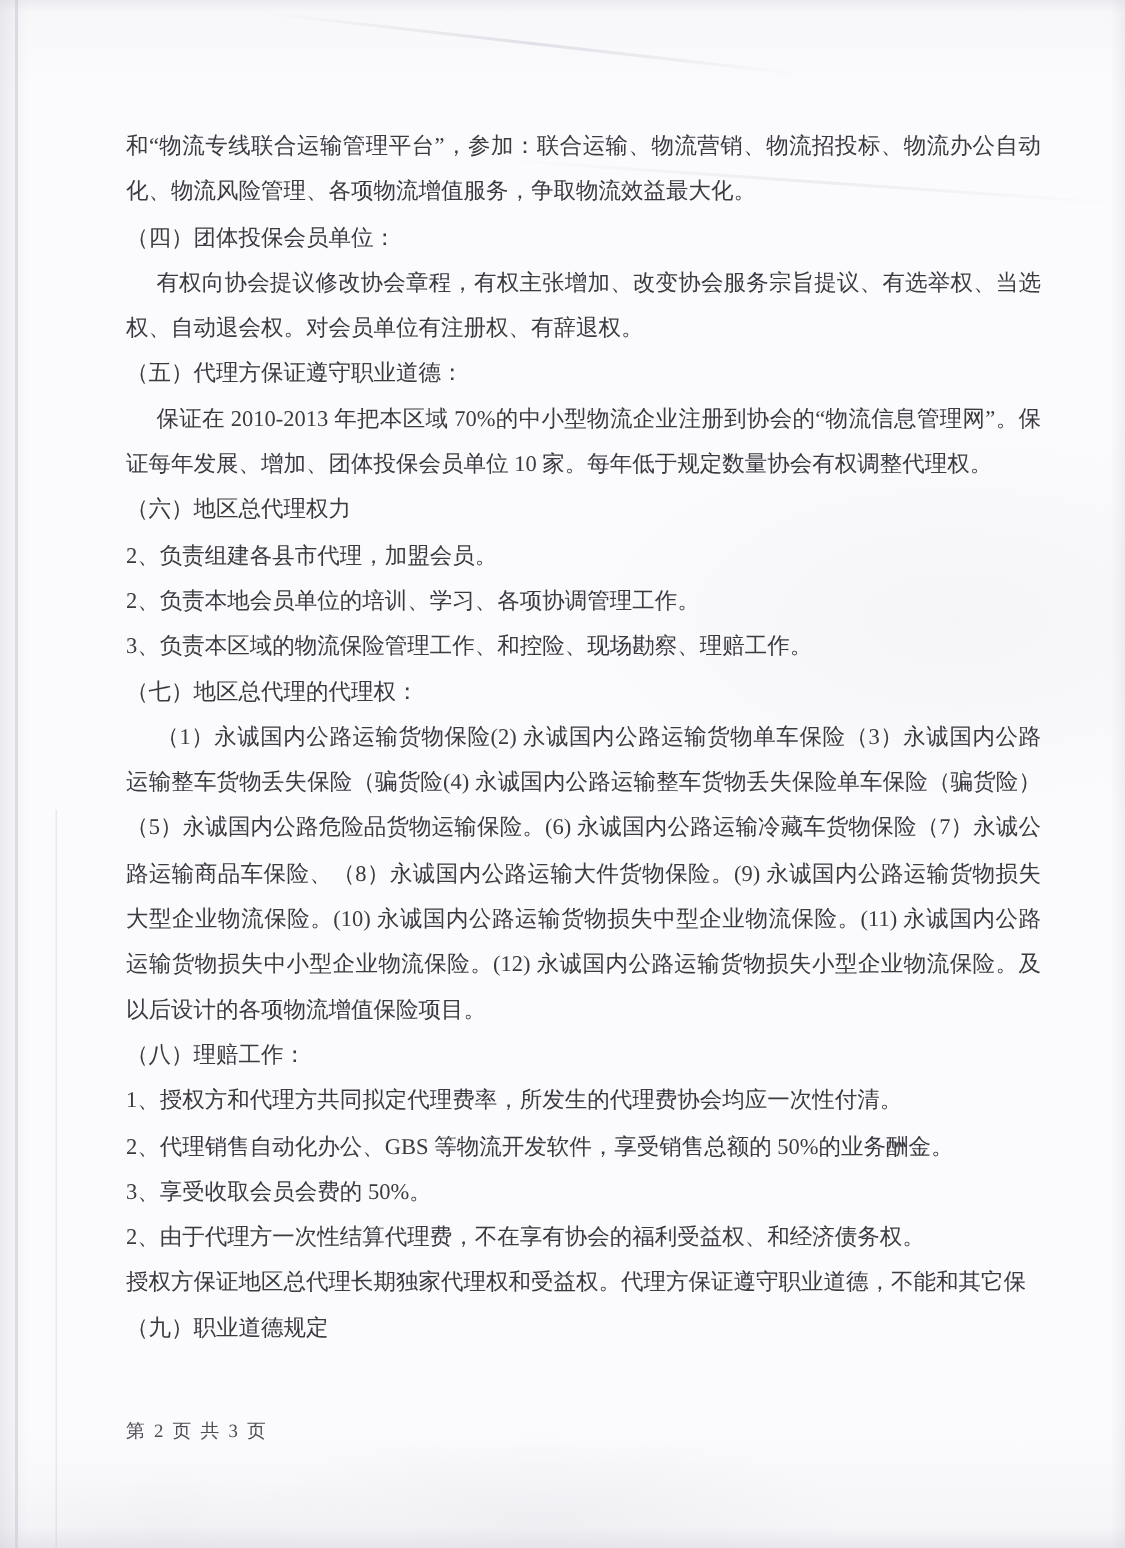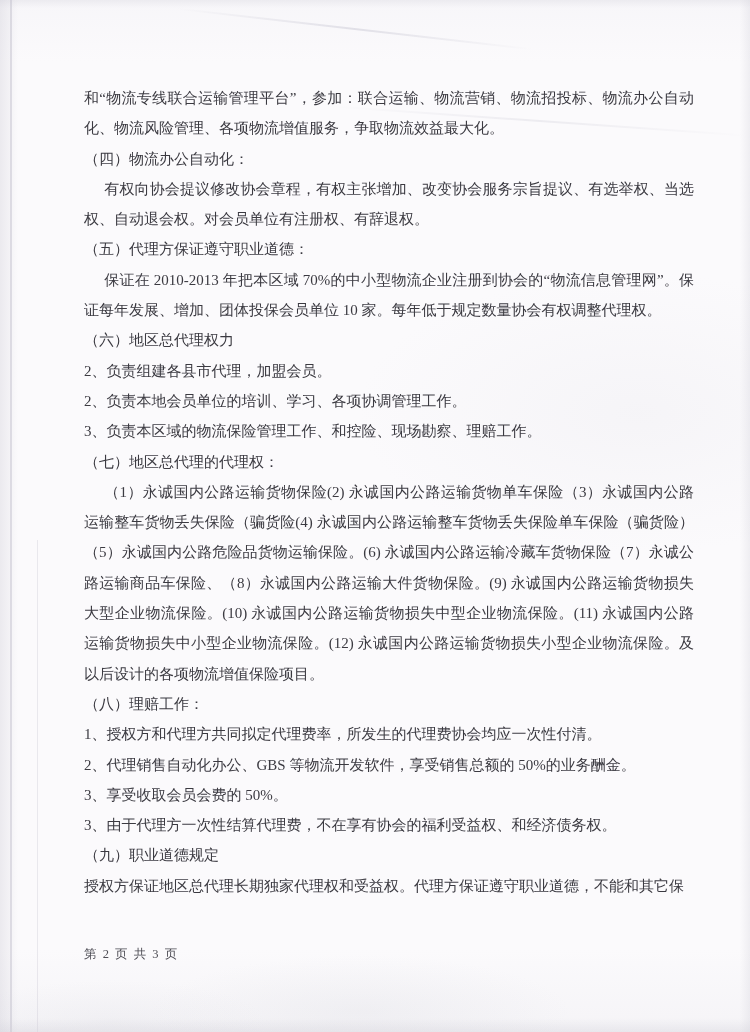--- a/index.html
+++ b/index.html
@@ -92,34 +92,34 @@
   <div class="edge-left-shade"></div>
   <div class="edge-left-line"></div>
   <div class="edge-left-line2"></div>
   <div class="edge-right-shade"></div>
   <div class="edge-bottom-shade"></div>
   <div class="crease-a"></div>
   <div class="crease-b"></div>
 
   <div class="content" id="paragraphs">
       <p>和“物流专线联合运输管理平台”，参加：联合运输、物流营销、物流招投标、物流办公自动化、物流风险管理、各项物流增值服务，争取物流效益最大化。</p>
-      <p>（四）物流办公自动化：</p>
+      <p>（四）团体投保会员单位：</p>
       <p class="indent">有权向协会提议修改协会章程，有权主张增加、改变协会服务宗旨提议、有选举权、当选权、自动退会权。对会员单位有注册权、有辞退权。</p>
       <p>（五）代理方保证遵守职业道德：</p>
       <p class="indent">保证在 2010-2013 年把本区域 70%的中小型物流企业注册到协会的“物流信息管理网”。保证每年发展、增加、团体投保会员单位 10 家。每年低于规定数量协会有权调整代理权。</p>
       <p>（六）地区总代理权力</p>
       <p>2、负责组建各县市代理，加盟会员。</p>
       <p>2、负责本地会员单位的培训、学习、各项协调管理工作。</p>
       <p>3、负责本区域的物流保险管理工作、和控险、现场勘察、理赔工作。</p>
       <p>（七）地区总代理的代理权：</p>
       <p class="indent">（1）永诚国内公路运输货物保险(2) 永诚国内公路运输货物单车保险（3）永诚国内公路运输整车货物丢失保险（骗货险(4) 永诚国内公路运输整车货物丢失保险单车保险（骗货险）（5）永诚国内公路危险品货物运输保险。(6) 永诚国内公路运输冷藏车货物保险（7）永诚公路运输商品车保险、（8）永诚国内公路运输大件货物保险。(9) 永诚国内公路运输货物损失大型企业物流保险。(10) 永诚国内公路运输货物损失中型企业物流保险。(11) 永诚国内公路运输货物损失中小型企业物流保险。(12) 永诚国内公路运输货物损失小型企业物流保险。及以后设计的各项物流增值保险项目。</p>
       <p>（八）理赔工作：</p>
       <p>1、授权方和代理方共同拟定代理费率，所发生的代理费协会均应一次性付清。</p>
       <p>2、代理销售自动化办公、GBS 等物流开发软件，享受销售总额的 50%的业务酬金。</p>
       <p>3、享受收取会员会费的 50%。</p>
-      <p>3、由于代理方一次性结算代理费，不在享有协会的福利受益权、和经济债务权。</p>
+      <p>2、由于代理方一次性结算代理费，不在享有协会的福利受益权、和经济债务权。</p>
+      <p>授权方保证地区总代理长期独家代理权和受益权。代理方保证遵守职业道德，不能和其它保</p>
       <p>（九）职业道德规定</p>
-      <p>授权方保证地区总代理长期独家代理权和受益权。代理方保证遵守职业道德，不能和其它保</p>
     </div>
 
   <div class="footer">第 2 页 共 3 页</div>
 
 </div>
 
 </body></html>

